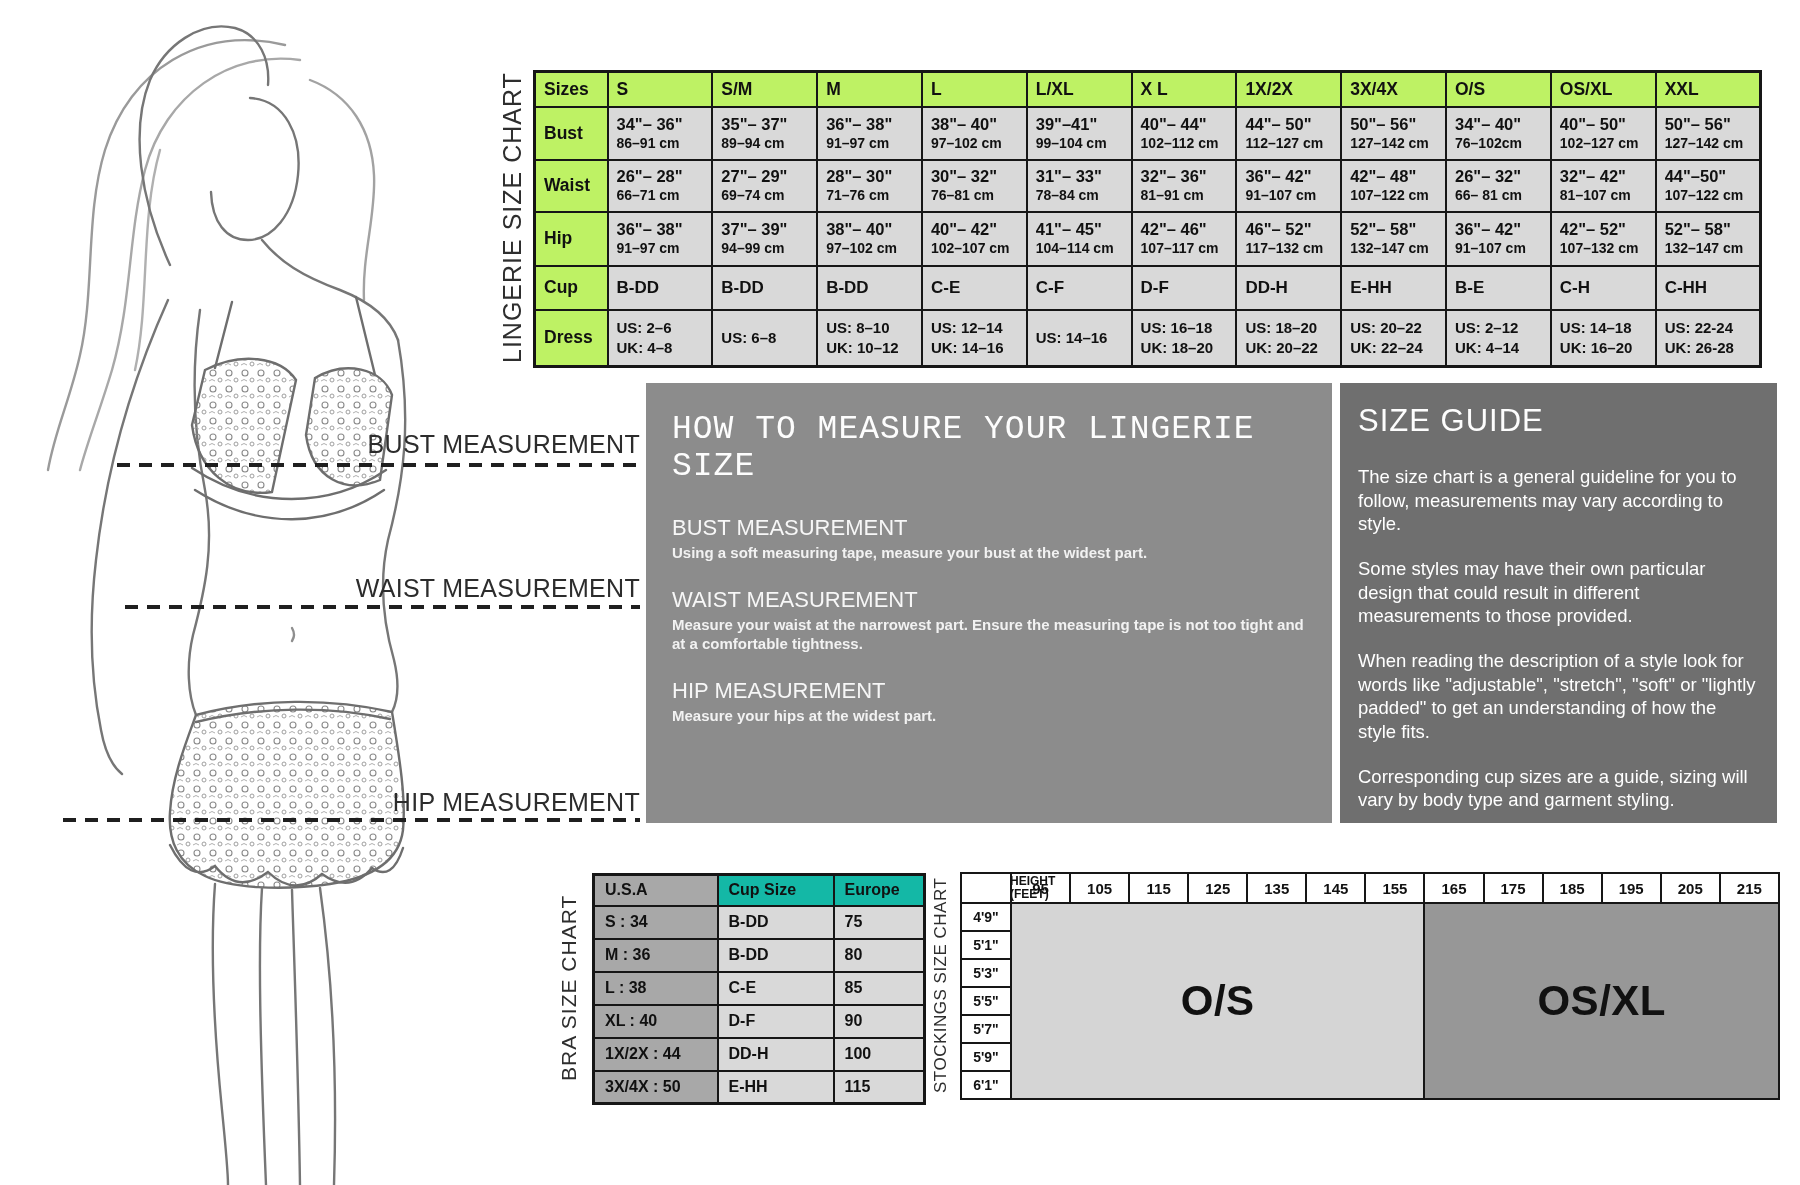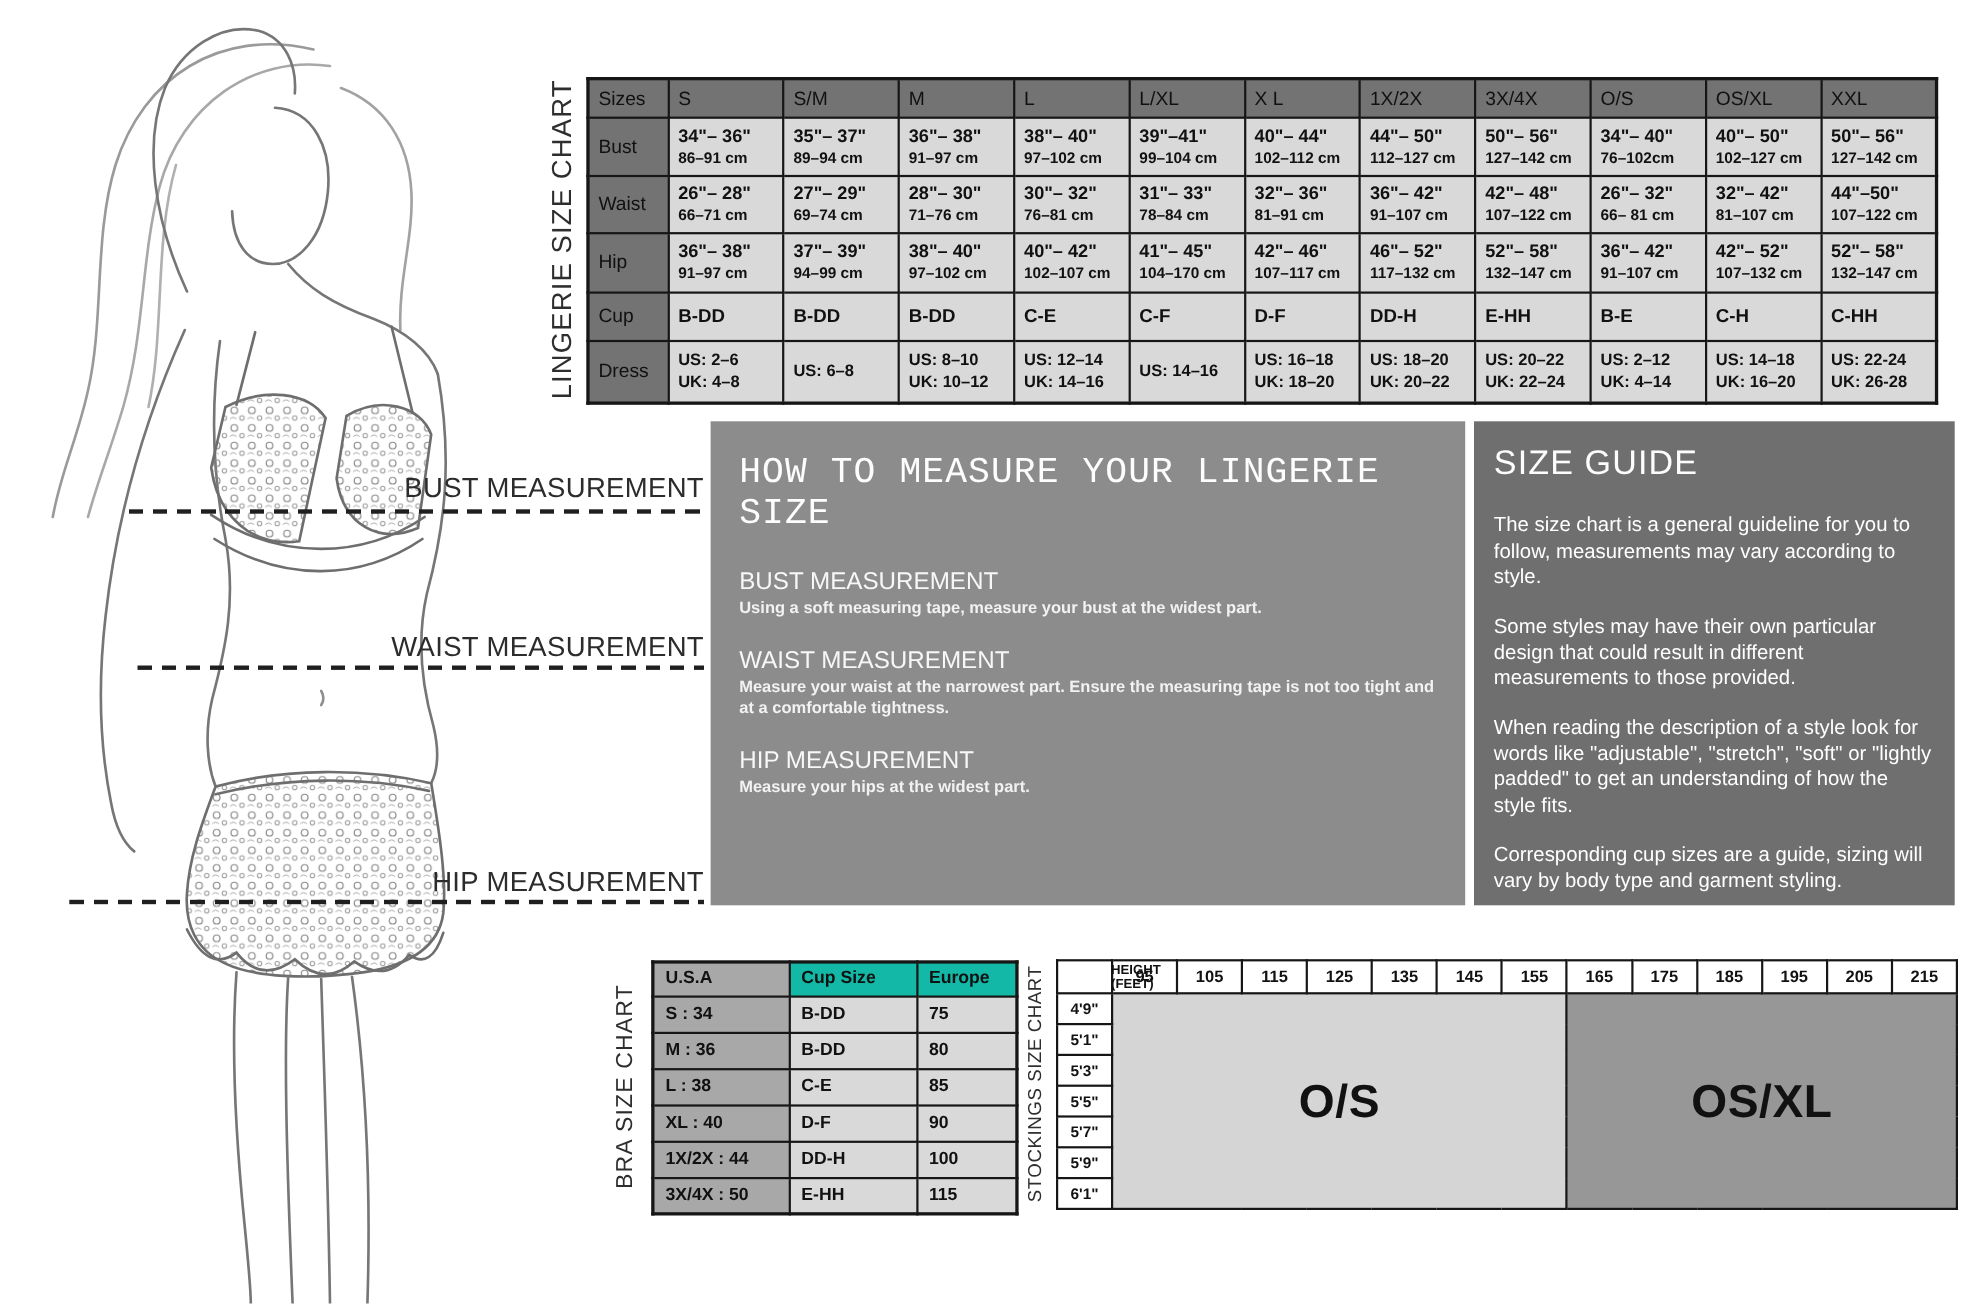--- a/index.html
+++ b/index.html
@@ -17,21 +17,21 @@
   .vlabel-bra{left:550px;top:873px;height:230px;width:38px;font-size:21px;letter-spacing:1px;}
   .vlabel-stock{left:924px;top:872px;height:226px;width:34px;font-size:17px;letter-spacing:0.5px;}
 
   
   table{border-collapse:collapse;position:absolute;table-layout:fixed;}
   th,td{box-sizing:border-box;}
 
   
   .lingerie{left:533px;top:70px;width:1229px;border:3px solid #161616;}
   .lingerie th,.lingerie td{border:2px solid #161616;padding:3px 8px;text-align:left;vertical-align:middle;}
-  .lingerie th{background:#737373;font-size:17.5px;font-weight:normal;}
+  .lingerie th{background:#bef264;font-size:17.5px;font-weight:bold;}
   .lingerie td{background:#d9d9d9;}
   .lingerie tr:nth-child(1){height:35px;}
   .lingerie tr:nth-child(2){height:53px;}
   .lingerie tr:nth-child(3){height:52px;}
   .lingerie tr:nth-child(4){height:54px;}
   .lingerie tr:nth-child(5){height:44px;}
   .lingerie tr:nth-child(6){height:57px;}
   .lingerie .corner{width:73px;}
   .lingerie .l1{font-size:16.5px;font-weight:bold;line-height:1.15;}
   .lingerie .l2{font-size:14px;font-weight:bold;line-height:1.2;margin-top:1px;}
@@ -259,21 +259,21 @@
         <td>
           <div class="l1">38"– 40"</div>
           <div class="l2">97–102 cm</div>
         </td>
         <td>
           <div class="l1">40"– 42"</div>
           <div class="l2">102–107 cm</div>
         </td>
         <td>
           <div class="l1">41"– 45"</div>
-          <div class="l2">104–170 cm</div>
+          <div class="l2">104–114 cm</div>
         </td>
         <td>
           <div class="l1">42"– 46"</div>
           <div class="l2">107–117 cm</div>
         </td>
         <td>
           <div class="l1">46"– 52"</div>
           <div class="l2">117–132 cm</div>
         </td>
         <td>

